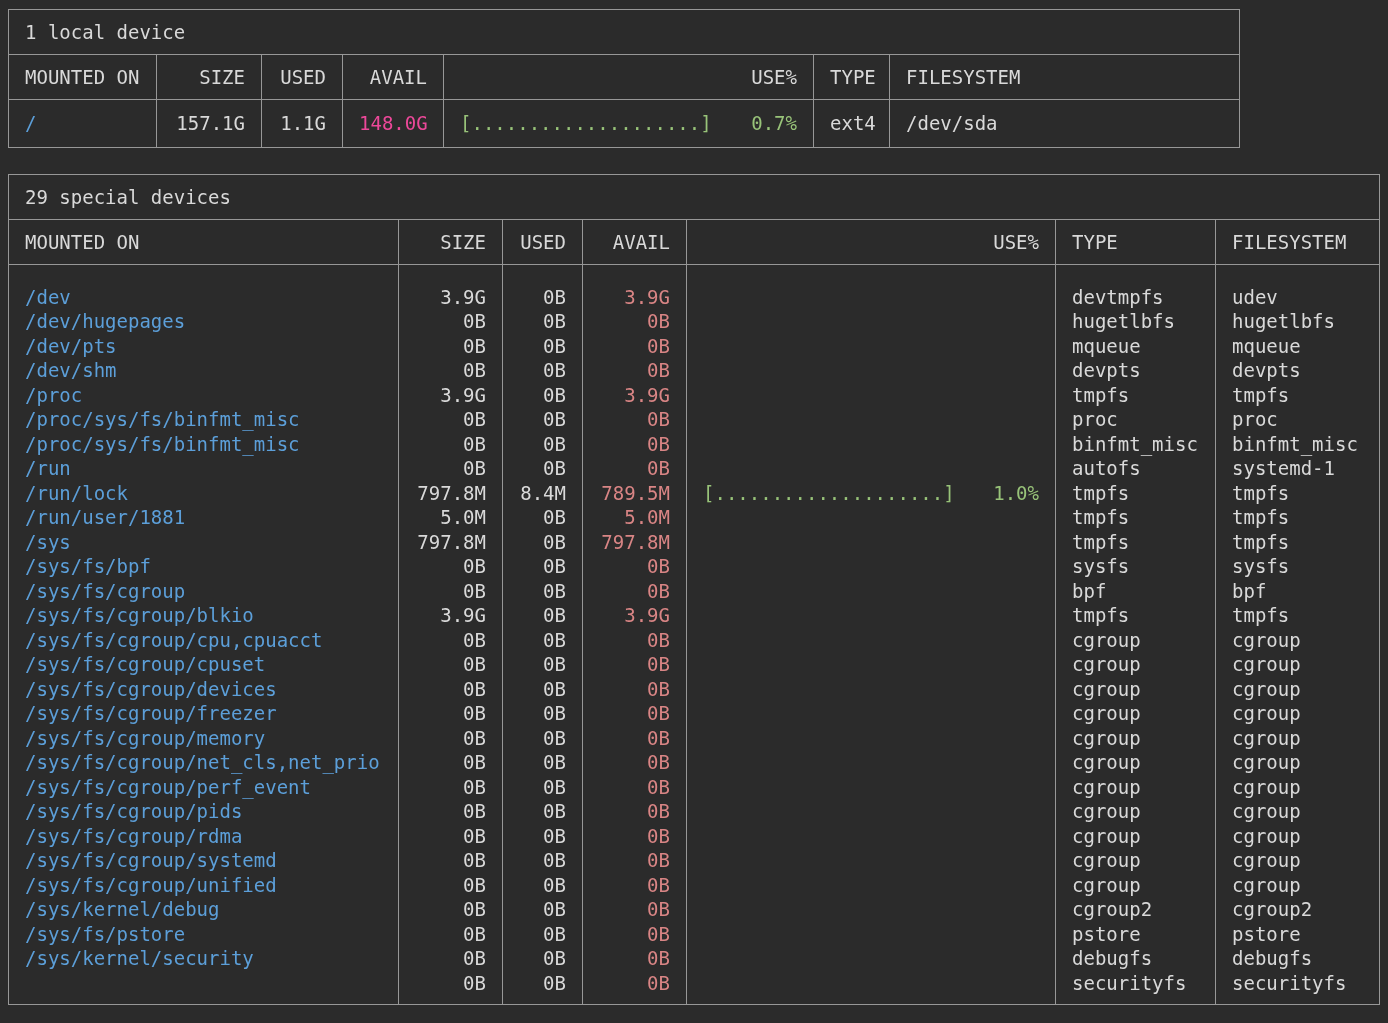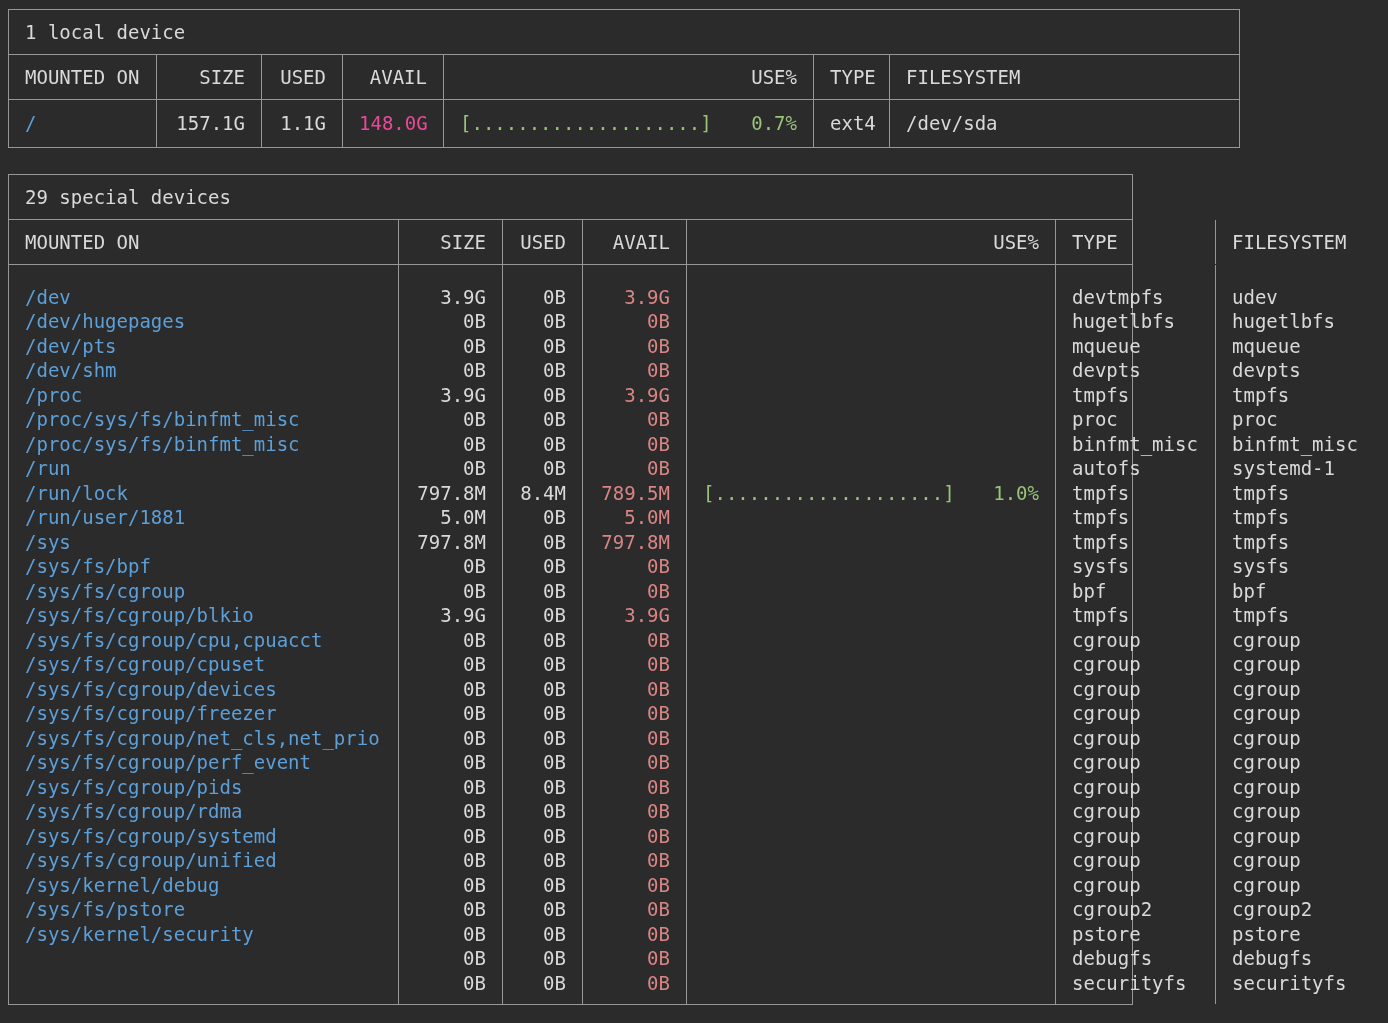--- a/index.html
+++ b/index.html
@@ -10,21 +10,21 @@
     color: #d9d9d9;
   }
   body { padding: 9px 8px; width: 1388px; }
 
   .tbl {
     border: 1px solid #979797;
     background: #2b2b2b;
     margin-bottom: 26px;
   }
   .tbl-local   { width: 1232px; }
-  .tbl-special { width: 1125px; margin-bottom: 12px; }
+  .tbl-special { width: 1372px; margin-bottom: 12px; }
 
   .title {
     padding: 11px 16px;
     border-bottom: 1px solid #979797;
     white-space: nowrap;
   }
 
   .header { display: grid; border-bottom: 1px solid #979797; }
   .body   { display: grid; }
 
@@ -126,20 +126,21 @@
           <div class="line mount">/run/lock</div>
           <div class="line mount">/run/user/1881</div>
           <div class="line mount">/sys</div>
           <div class="line mount">/sys/fs/bpf</div>
           <div class="line mount">/sys/fs/cgroup</div>
           <div class="line mount">/sys/fs/cgroup/blkio</div>
           <div class="line mount">/sys/fs/cgroup/cpu,cpuacct</div>
           <div class="line mount">/sys/fs/cgroup/cpuset</div>
           <div class="line mount">/sys/fs/cgroup/devices</div>
           <div class="line mount">/sys/fs/cgroup/freezer</div>
+          <div class="line mount">/sys/fs/cgroup/memory</div>
           <div class="line mount">/sys/fs/cgroup/net_cls,net_prio</div>
           <div class="line mount">/sys/fs/cgroup/perf_event</div>
           <div class="line mount">/sys/fs/cgroup/pids</div>
           <div class="line mount">/sys/fs/cgroup/rdma</div>
           <div class="line mount">/sys/fs/cgroup/systemd</div>
           <div class="line mount">/sys/fs/cgroup/unified</div>
           <div class="line mount">/sys/kernel/debug</div>
           <div class="line mount">/sys/fs/pstore</div>
           <div class="line mount">/sys/kernel/security</div>
         </div>

